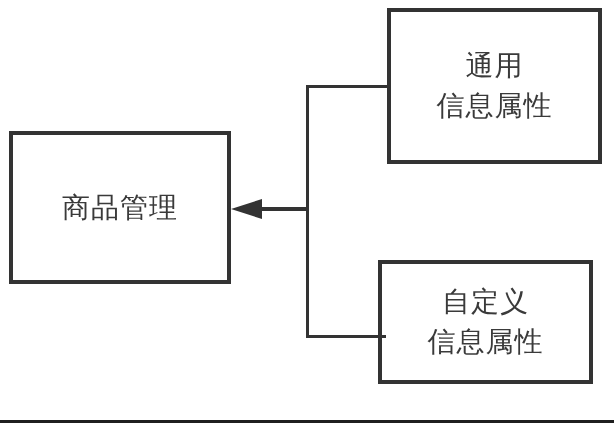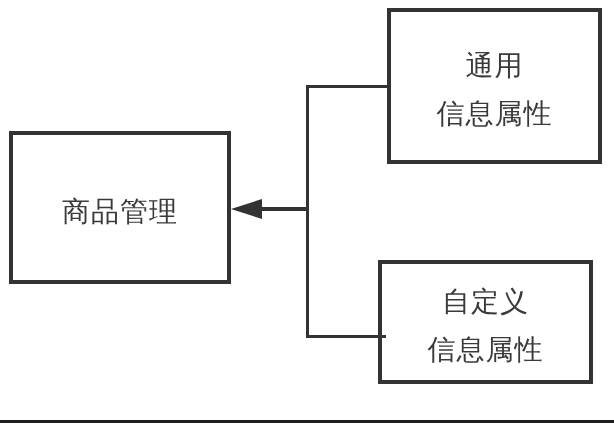--- a/index.html
+++ b/index.html
@@ -25,21 +25,20 @@
     justify-content: center;
     text-align: center;
     color: #3a3a3a;
     box-sizing: border-box;
   }
   .node-label {
     font-size: 28px;
     line-height: 40px;
     letter-spacing: 1px;
     white-space: nowrap;
-    margin-top: 8px;
   }
   #node-product { left: 9px;  top: 131px; width: 222px; height: 153px; text-align: center; }
   #node-general { left: 387px; top: 8px;  width: 215px; height: 156px; }
   #node-custom  { left: 378px; top: 260px; width: 215px; height: 124px; }
 
   .connector { position: absolute; background: #333333; }
   #conn-vertical     { left: 306px; top: 85px;  width: 3px;  height: 253px; }
   #conn-top-horiz    { left: 306px; top: 85px;  width: 81px; height: 3px; }
   #conn-bottom-horiz { left: 306px; top: 335px; width: 80px; height: 3px; }
   #arrow-shaft       { left: 258px; top: 207px; width: 50px; height: 4px; }

